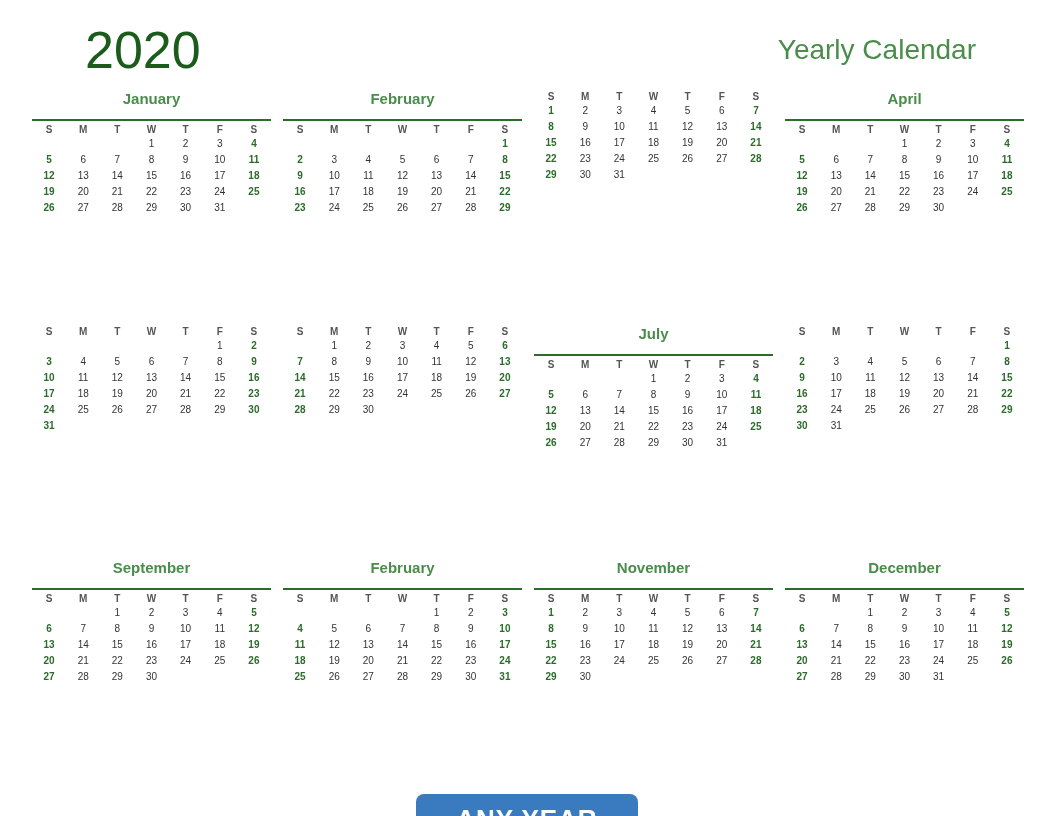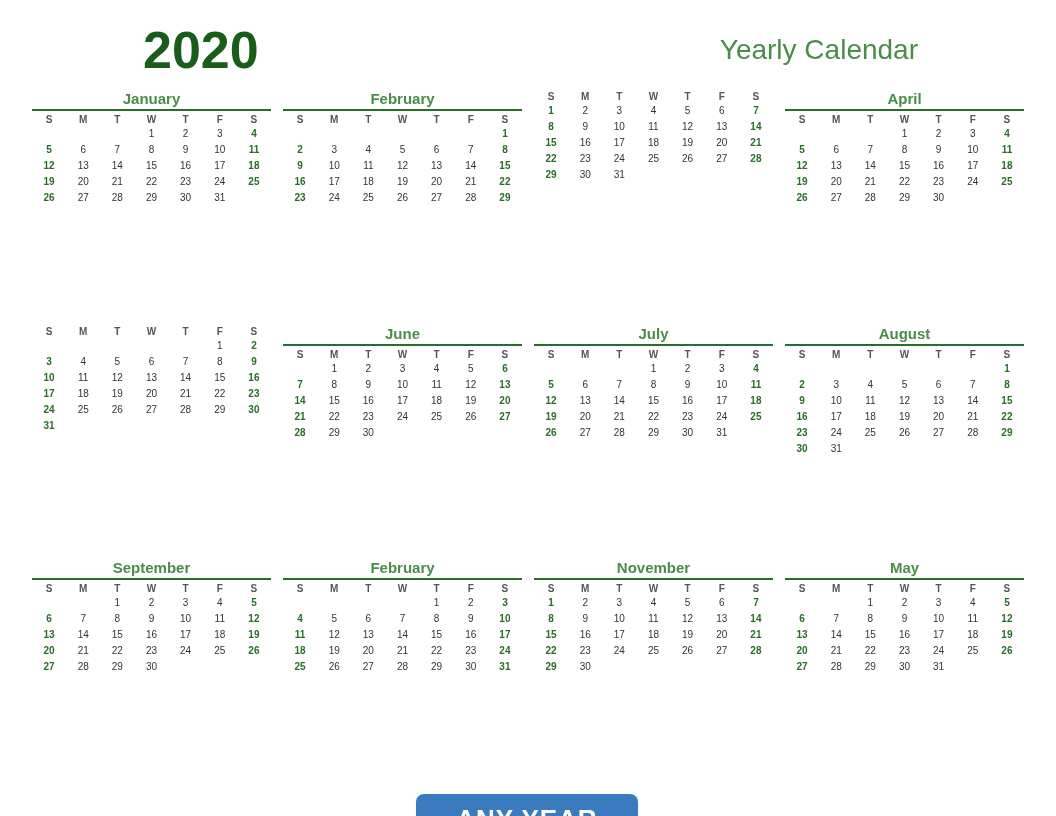--- a/index.html
+++ b/index.html
@@ -17,49 +17,49 @@
       padding: 20px 30px 10px 30px;
       background: #fff;
     }
     .header {
       display: flex;
       align-items: center;
       margin-bottom: 10px;
     }
     .year-title {
       font-size: 52px;
-      font-weight: bold;
+      font-weight: normal;
       color: #1a5c1a;
       margin-right: auto;
-      margin-left: 113px;
+      margin-left: 55px;
       text-align: right;
     }
     .cal-title {
       font-size: 28px;
       color: #4a8c4a;
-      margin-right: 108px;
+      margin-right: 50px;
       text-align: center;
     }
     .calendar-grid {
       display: grid;
       grid-template-columns: repeat(4, 1fr);
       grid-template-rows: repeat(3, 1fr);
       gap: 4px 8px;
       height: 700px;
     }
     .month-block {
       padding: 0 2px;
     }
     .month-name {
       text-align: center;
       font-size: 15px;
       font-weight: bold;
       color: #4a8c4a;
       border-bottom: 2px solid #2a6c2a;
-      padding-bottom: 2px;
+      padding-bottom: 12px;
       margin-bottom: 2px;
     }
     .day-grid {
       display: grid;
       grid-template-columns: repeat(7, 1fr);
       text-align: center;
     }
     .day-header {
       font-size: 10px;
       color: #555;
@@ -344,21 +344,20 @@
           <div class="day-cell sunday">31</div>
           <div class="day-cell empty"></div>
           <div class="day-cell empty"></div>
           <div class="day-cell empty"></div>
           <div class="day-cell empty"></div>
           <div class="day-cell empty"></div>
           <div class="day-cell empty"></div>
         </div>
       </div>
       <div class="month-block">
-        <div class="month-name">June</div>
         <div class="day-grid">
           <div class="day-header">S</div>
           <div class="day-header">M</div>
           <div class="day-header">T</div>
           <div class="day-header">W</div>
           <div class="day-header">T</div>
           <div class="day-header">F</div>
           <div class="day-header">S</div>
           <div class="day-cell empty"></div>
           <div class="day-cell">1</div>
@@ -438,21 +437,20 @@
           <div class="day-cell sunday">26</div>
           <div class="day-cell">27</div>
           <div class="day-cell">28</div>
           <div class="day-cell">29</div>
           <div class="day-cell">30</div>
           <div class="day-cell">31</div>
           <div class="day-cell empty"></div>
         </div>
       </div>
       <div class="month-block">
-        <div class="month-name">August</div>
         <div class="day-grid">
           <div class="day-header">S</div>
           <div class="day-header">M</div>
           <div class="day-header">T</div>
           <div class="day-header">W</div>
           <div class="day-header">T</div>
           <div class="day-header">F</div>
           <div class="day-header">S</div>
           <div class="day-cell empty"></div>
           <div class="day-cell empty"></div>
@@ -633,21 +631,21 @@
           <div class="day-cell sunday">29</div>
           <div class="day-cell">30</div>
           <div class="day-cell empty"></div>
           <div class="day-cell empty"></div>
           <div class="day-cell empty"></div>
           <div class="day-cell empty"></div>
           <div class="day-cell empty"></div>
         </div>
       </div>
       <div class="month-block">
-        <div class="month-name">May</div>
+        <div class="month-name">December</div>
         <div class="day-grid">
           <div class="day-header">S</div>
           <div class="day-header">M</div>
           <div class="day-header">T</div>
           <div class="day-header">W</div>
           <div class="day-header">T</div>
           <div class="day-header">F</div>
           <div class="day-header">S</div>
           <div class="day-cell empty"></div>
           <div class="day-cell empty"></div>

